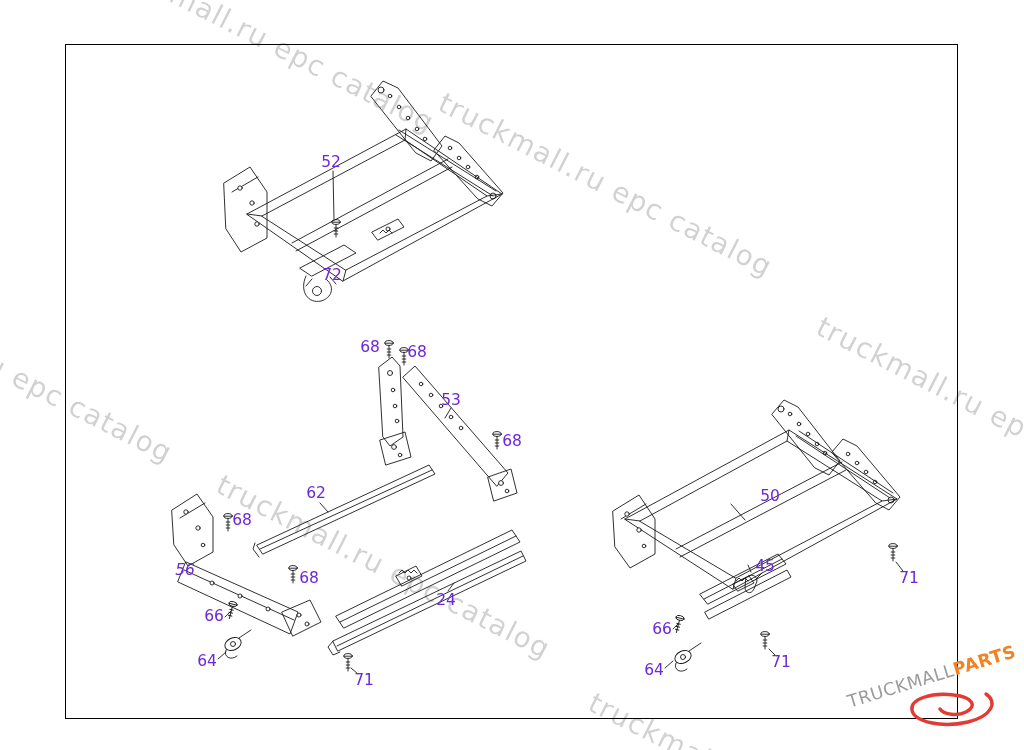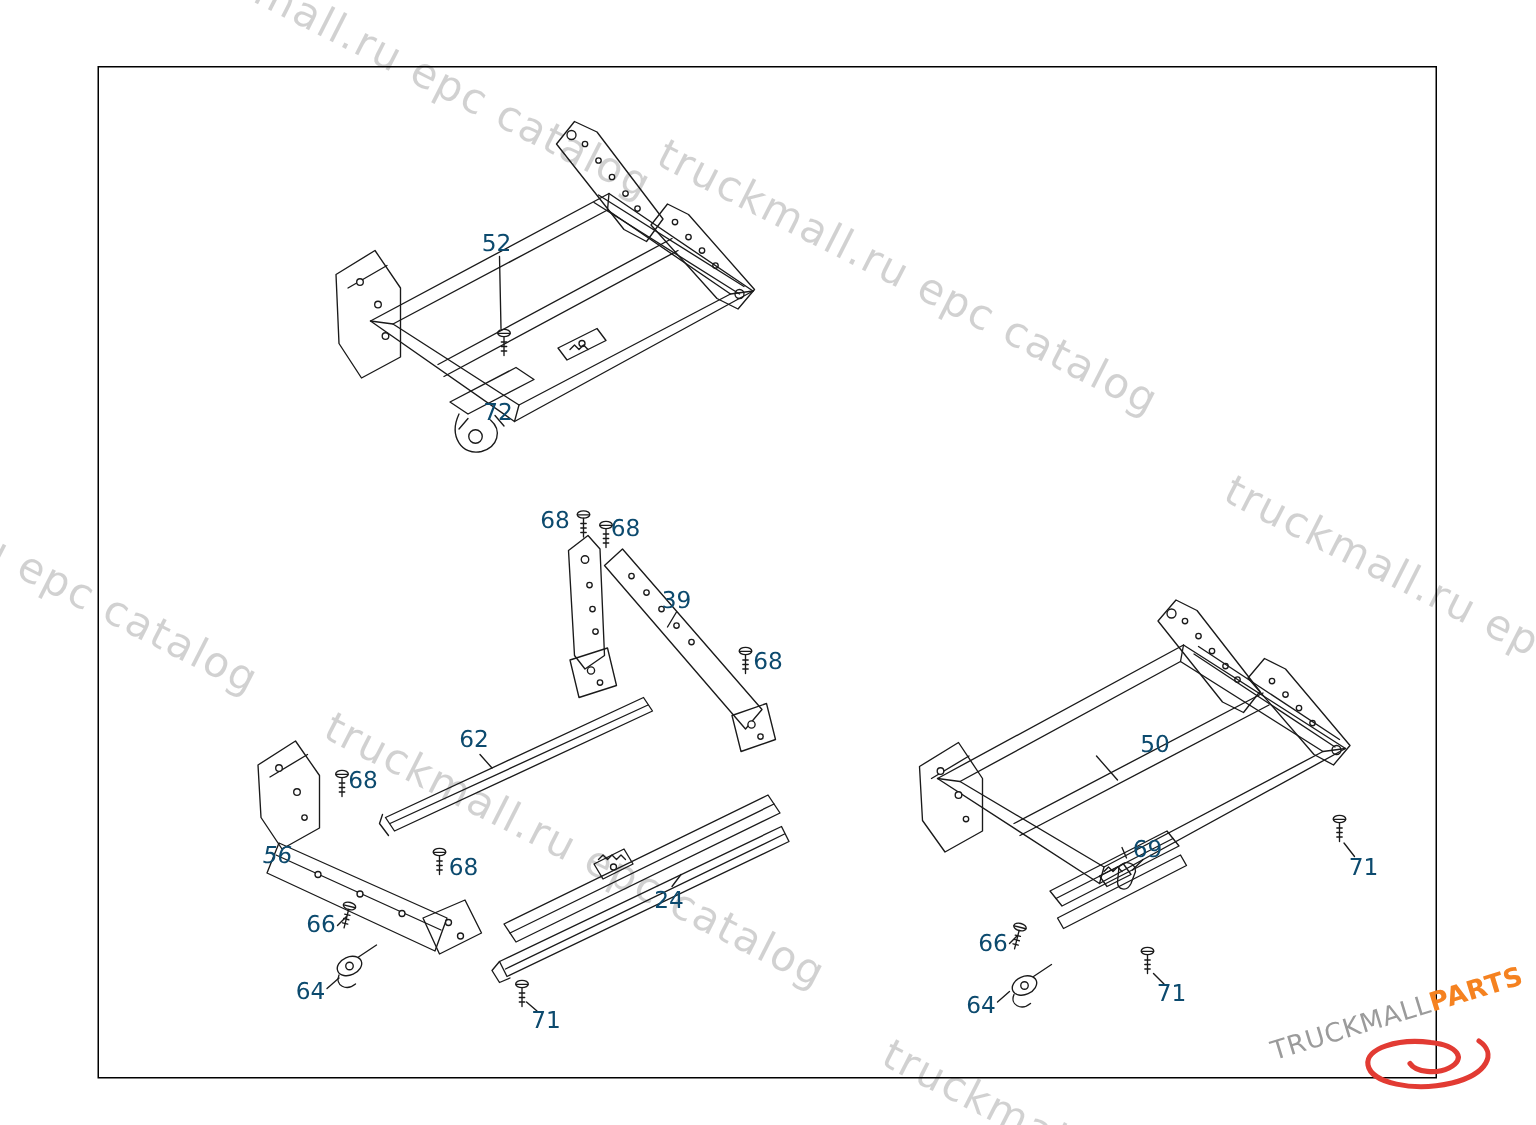--- a/index.html
+++ b/index.html
@@ -25,21 +25,21 @@
     letter-spacing: 1.2px;
     color: rgba(0,0,0,0.18);
     transform-origin: left top;
   }
   svg.art { position: absolute; left: 0; top: 0; }
   .label-layer { position: absolute; inset: 0; }
   .part-label {
     position: absolute;
     transform: translate(-50%, -50%);
     font-size: 15.5px;
-    color: #0c4a6e;
+    color: #6d28d9;
   }
   .logo {
     position: absolute;
     left: 848px; top: 692px;
     transform: rotate(-17deg);
     transform-origin: left center;
     font-size: 17.5px;
     letter-spacing: 0.5px;
     white-space: nowrap;
   }
@@ -217,32 +217,32 @@
       <path d="M776,656 L769,649"></path>
     </g>
   </g>
 </svg>
 
 <div class="label-layer">
     <div class="part-label" style="left: 331px; top: 162px;">52</div>
     <div class="part-label" style="left: 332px; top: 238px; margin-top: 37px;">72</div>
     <div class="part-label" style="left: 370px; top: 347px;">68</div>
     <div class="part-label" style="left: 417px; top: 352px;">68</div>
-    <div class="part-label" style="left: 451px; top: 400px;">39</div>
+    <div class="part-label" style="left: 451px; top: 400px;">53</div>
     <div class="part-label" style="left: 512px; top: 441px;">68</div>
     <div class="part-label" style="left: 316px; top: 493px;">62</div>
     <div class="part-label" style="left: 242px; top: 520px;">68</div>
     <div class="part-label" style="left: 185px; top: 570px; font-style: italic;">56</div>
     <div class="part-label" style="left: 309px; top: 578px;">68</div>
     <div class="part-label" style="left: 214px; top: 616px;">66</div>
     <div class="part-label" style="left: 207px; top: 661px;">64</div>
     <div class="part-label" style="left: 446px; top: 600px;">24</div>
     <div class="part-label" style="left: 364px; top: 680px;">71</div>
     <div class="part-label" style="left: 726px; top: 496px; margin-left: 44px;">50</div>
-    <div class="part-label" style="left: 765px; top: 566px;">69</div>
+    <div class="part-label" style="left: 765px; top: 566px;">45</div>
     <div class="part-label" style="left: 909px; top: 578px;">71</div>
     <div class="part-label" style="left: 662px; top: 629px;">66</div>
     <div class="part-label" style="left: 654px; top: 670px;">64</div>
     <div class="part-label" style="left: 781px; top: 662px;">71</div>
   </div>
 
 <svg class="swirl-svg" width="140" height="70" viewBox="880 675 140 70">
   <path d="M986,694 C998,702 992,716 968,722 C942,728 914,722 912,710 C910,699 932,692 954,695 C972,697 978,706 966,712 C958,716 944,715 940,709" fill="none" stroke-width="3.4" stroke-linecap="round" stroke="#e23b33"></path>
 </svg>
 

